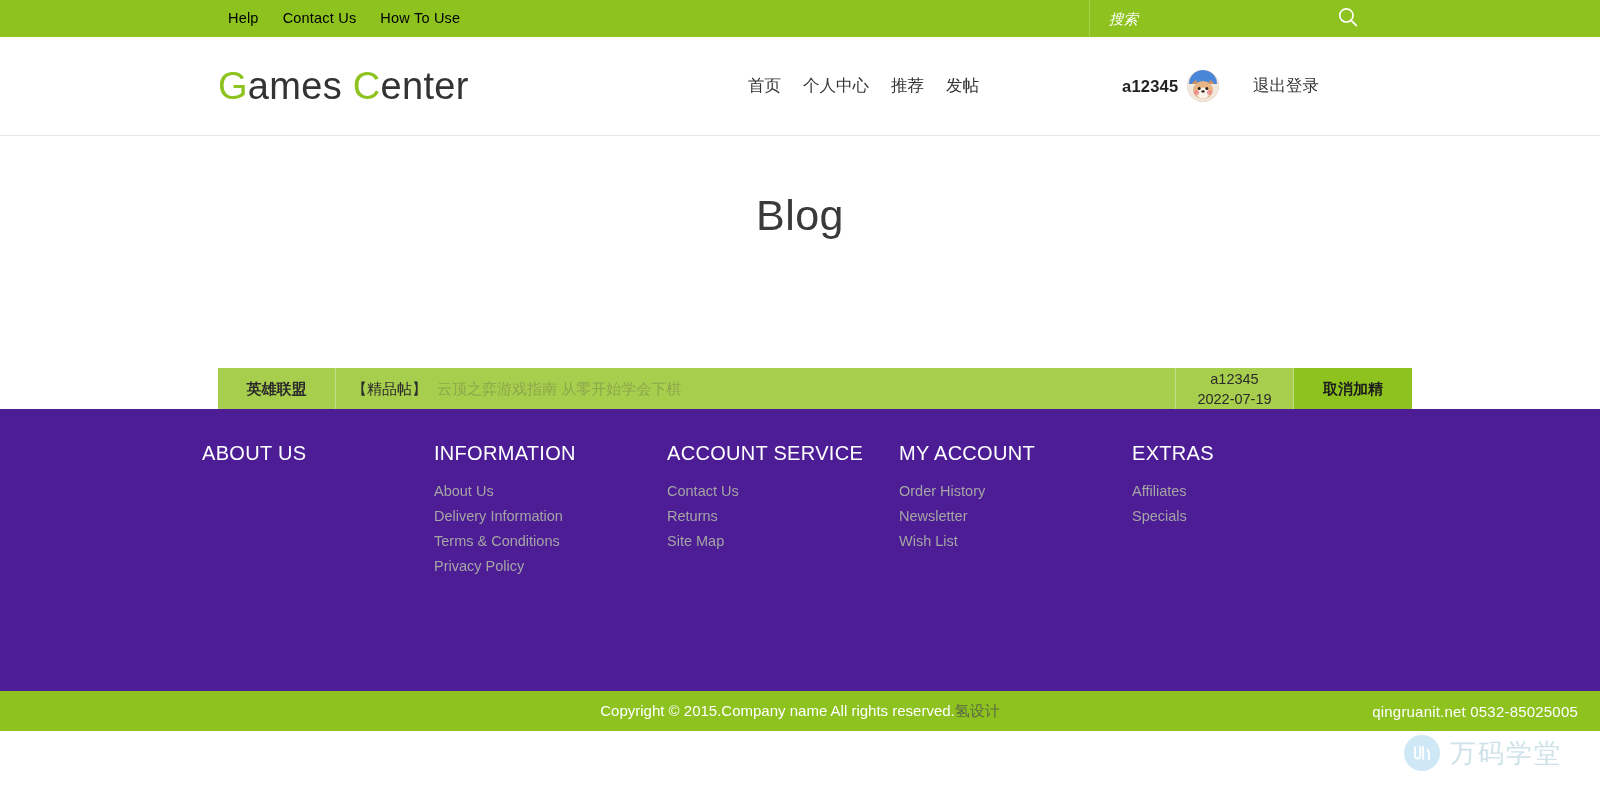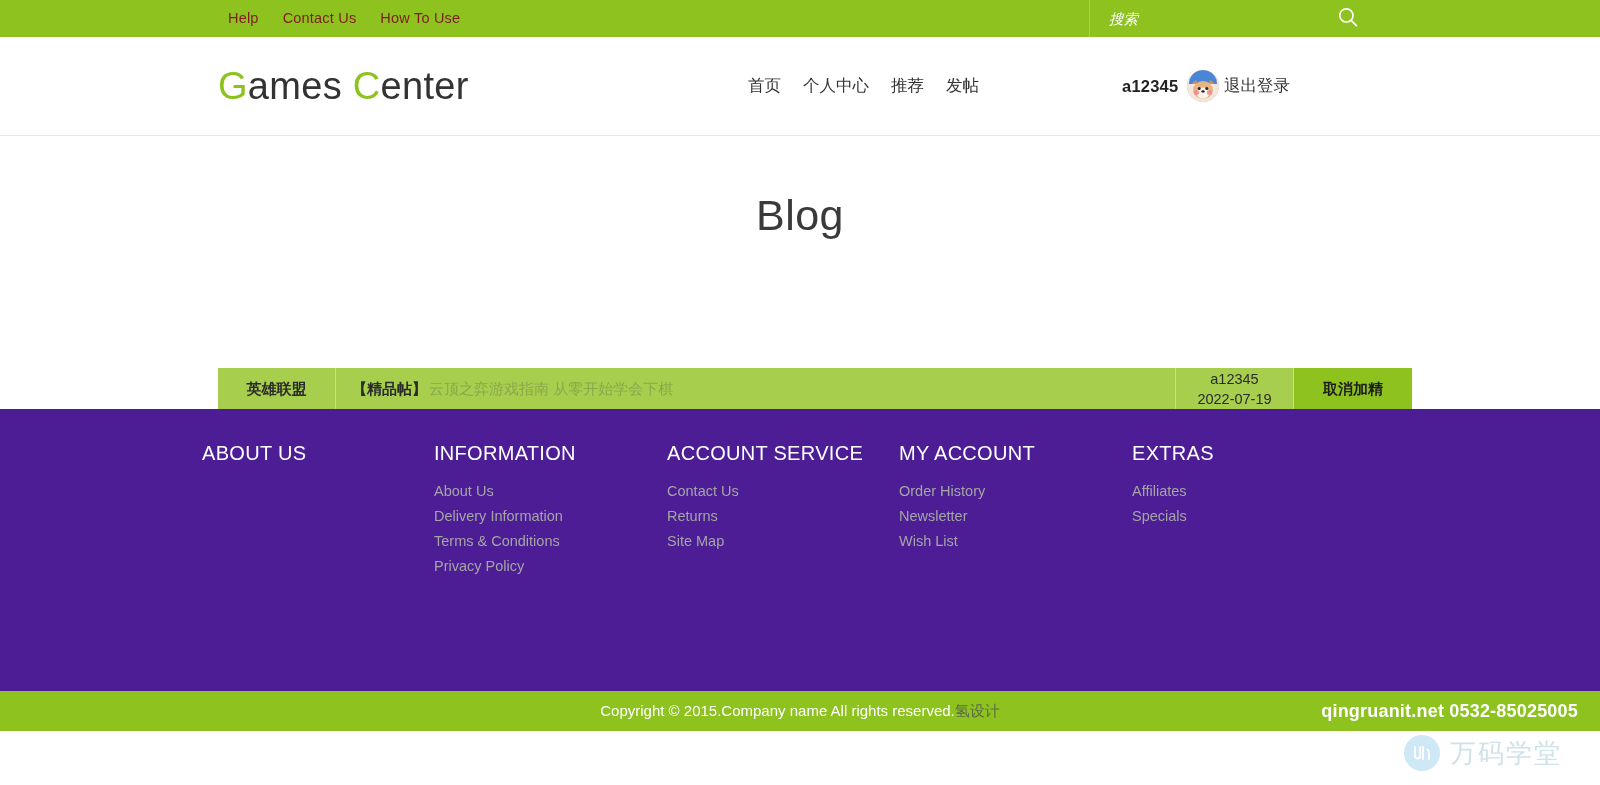--- a/index.html
+++ b/index.html
@@ -20,21 +20,21 @@
     align-items: stretch;
   }
   .topbar-left {
     flex: 0 0 1089px;
     display: flex;
     align-items: center;
     padding-left: 228px;
     gap: 0;
   }
   .topbar-link {
-    color: #7f1d1d;
+    color: #000000;
     font-size: 14.5px;
     letter-spacing: .2px;
     text-decoration: none;
     padding: 0 24px 0 0;
     line-height: 37px;
     white-space: nowrap;
   }
   .topbar-link:first-child { padding-right: 24px; }
   .topbar-search {
     flex: 1 1 auto;
@@ -124,21 +124,21 @@
   .avatar {
     width: 32px; height: 32px;
     border-radius: 50%;
     overflow: hidden;
     display: block;
     background: #d8b79a;
     flex: 0 0 32px;
   }
   .logout {
     position: absolute;
-    left: 1224px;
+    left: 1253px;
     top: 50%;
     transform: translateY(-50%);
     color: #333333;
     font-size: 16.5px;
     text-decoration: none;
     white-space: nowrap;
   }
 
   
   .content {
@@ -178,23 +178,23 @@
     flex: 1 1 auto;
     display: flex;
     align-items: center;
     padding-left: 16px;
     border-right: 1px solid #c4de8a;
     overflow: hidden;
     white-space: nowrap;
   }
   .tag-best {
     font-size: 15px;
-    font-weight: bold;
+    font-weight: normal;
     color: #2b2b2b;
-    margin-right: 2px;
+    margin-right: 10px;
   }
   .post-link {
     font-size: 15px;
     color: #8ba84a;
     text-decoration: none;
   }
   .cell-meta {
     flex: 0 0 118px;
     display: flex;
     flex-direction: column;
@@ -294,22 +294,22 @@
     font-size: 15px;
     color: #ffffff;
   }
   .copy-text .cn { color: #5c6b45; }
   .copy-right-info {
     position: absolute;
     right: 22px;
     top: 50%;
     transform: translateY(-50%);
     color: #ffffff;
-    font-size: 18px;
-    font-weight: bold;
+    font-size: 15px;
+    font-weight: normal;
     letter-spacing: .2px;
   }
 
   
   .watermark {
     position: absolute;
     right: 38px;
     bottom: 14px;
     display: flex;
     align-items: center;

